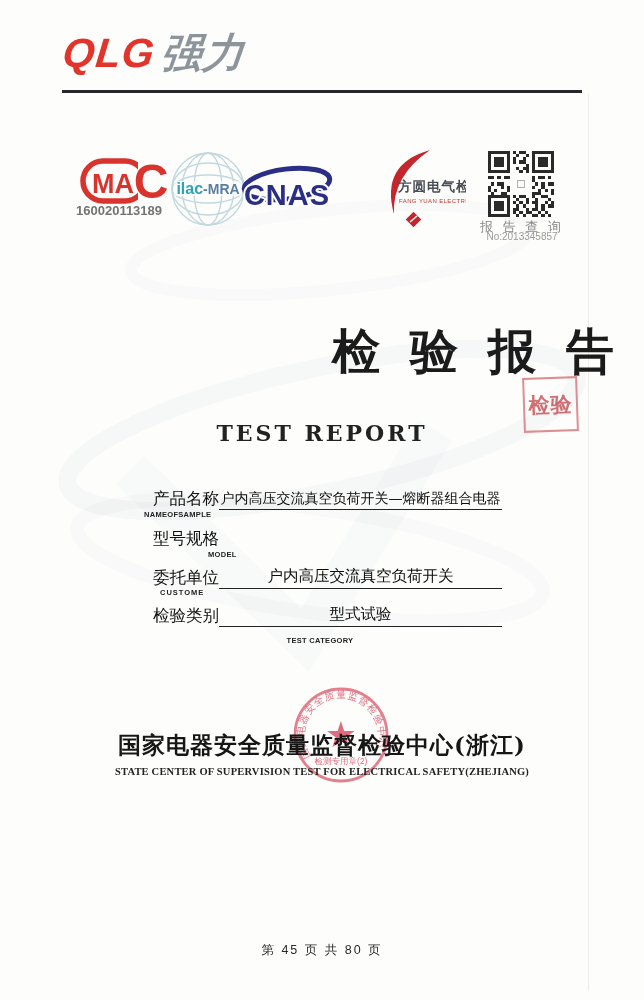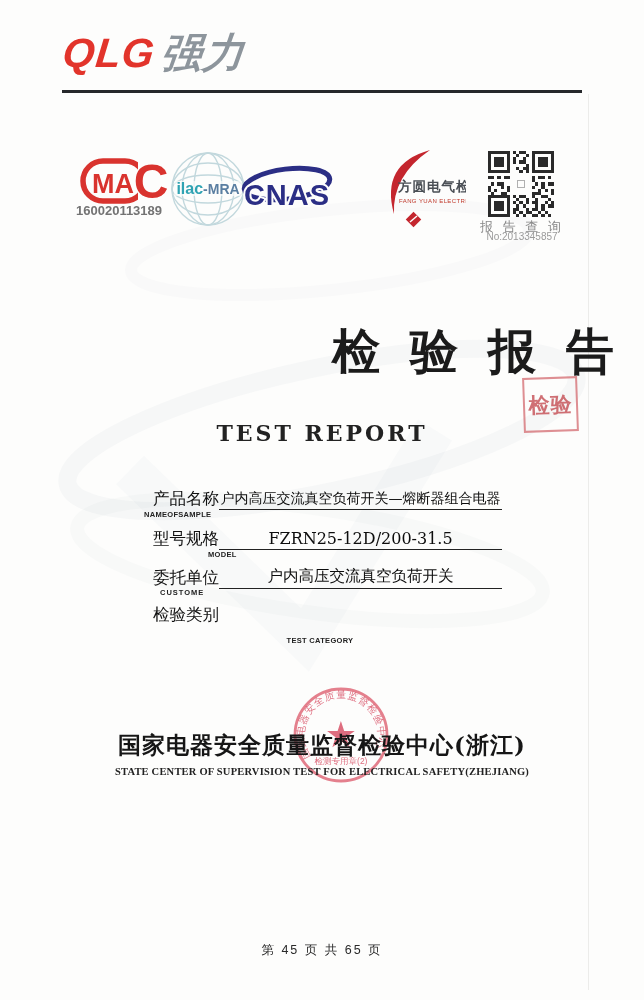--- a/index.html
+++ b/index.html
@@ -147,45 +147,45 @@
 
   <div class="form">
     <div class="field" style="top:0;">
       <span class="flabel">产品名称</span>
       <span class="fvalue" style="font-size:14px;">户内高压交流真空负荷开关—熔断器组合电器</span>
     </div>
     <div class="fsub" style="top:22px; left:-6px;">NAMEOFSAMPLE</div>
 
     <div class="field" style="top:40px;">
       <span class="flabel">型号规格</span>
-      <span class="fvalue" style="font-size:16px;">FZRN25-12D/200-31.5</span>
     </div>
     <div class="fsub" style="top:62px; left:10px;margin-left:48px;">MODEL</div>
 
     <div class="field" style="top:78px;">
       <span class="flabel">委托单位</span>
       <span class="fvalue" style="font-size:15.5px;">户内高压交流真空负荷开关</span>
     </div>
     <div class="fsub" style="top:100px; left:10px; letter-spacing:1px;">CUSTOME</div>
 
     <div class="field" style="top:116px;">
       <span class="flabel">检验类别</span>
+      <span class="fvalue" style="font-size:15.5px;">型式试验</span>
     </div>
     <div class="fsub" style="top:148px; left:-6px;text-align:center;">TEST CATEGORY</div>
   </div>
 
   <svg class="center-stamp" width="100" height="100" viewBox="0 0 100 100">
     <defs>
       <path id="stampArc" d="M20 71.5 A37 37 0 1 1 80 71.5" fill="none"></path>
     </defs>
     <circle cx="50" cy="50" r="46" fill="none" stroke="#dd6070" stroke-width="2.8" opacity="0.8"></circle>
     <text font-size="10" fill="#d9556a" opacity="0.85" letter-spacing="0.5">
       <textPath href="#stampArc" startOffset="0" textLength="152">国家电器安全质量监督检验中心</textPath>
     </text>
     <text x="50" y="62" text-anchor="middle" font-size="36" fill="#d9556a" opacity="0.85">★</text>
     <text x="50" y="79" text-anchor="middle" font-size="8.5" fill="#d9556a" opacity="0.85">检测专用章(2)</text>
   </svg>
   <div class="center-cn">国家电器安全质量监督检验中心(浙江)</div>
   <div class="center-en">STATE CENTER OF SUPERVISION TEST FOR ELECTRICAL SAFETY(ZHEJIANG)</div>
 
-  <div class="page-footer">第 45 页 共 65 页</div>
+  <div class="page-footer">第 45 页 共 80 页</div>
 
 </div>
 
 </body></html>

